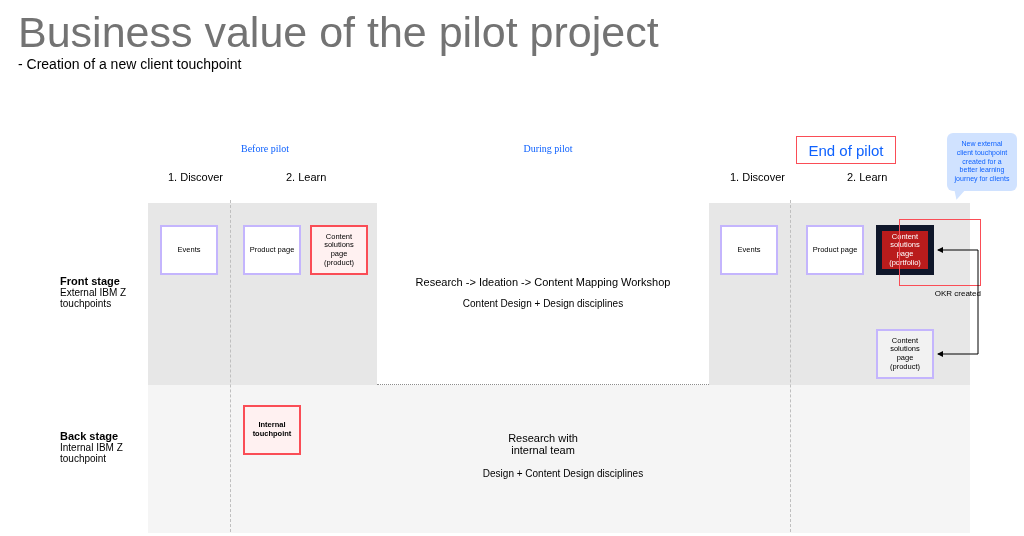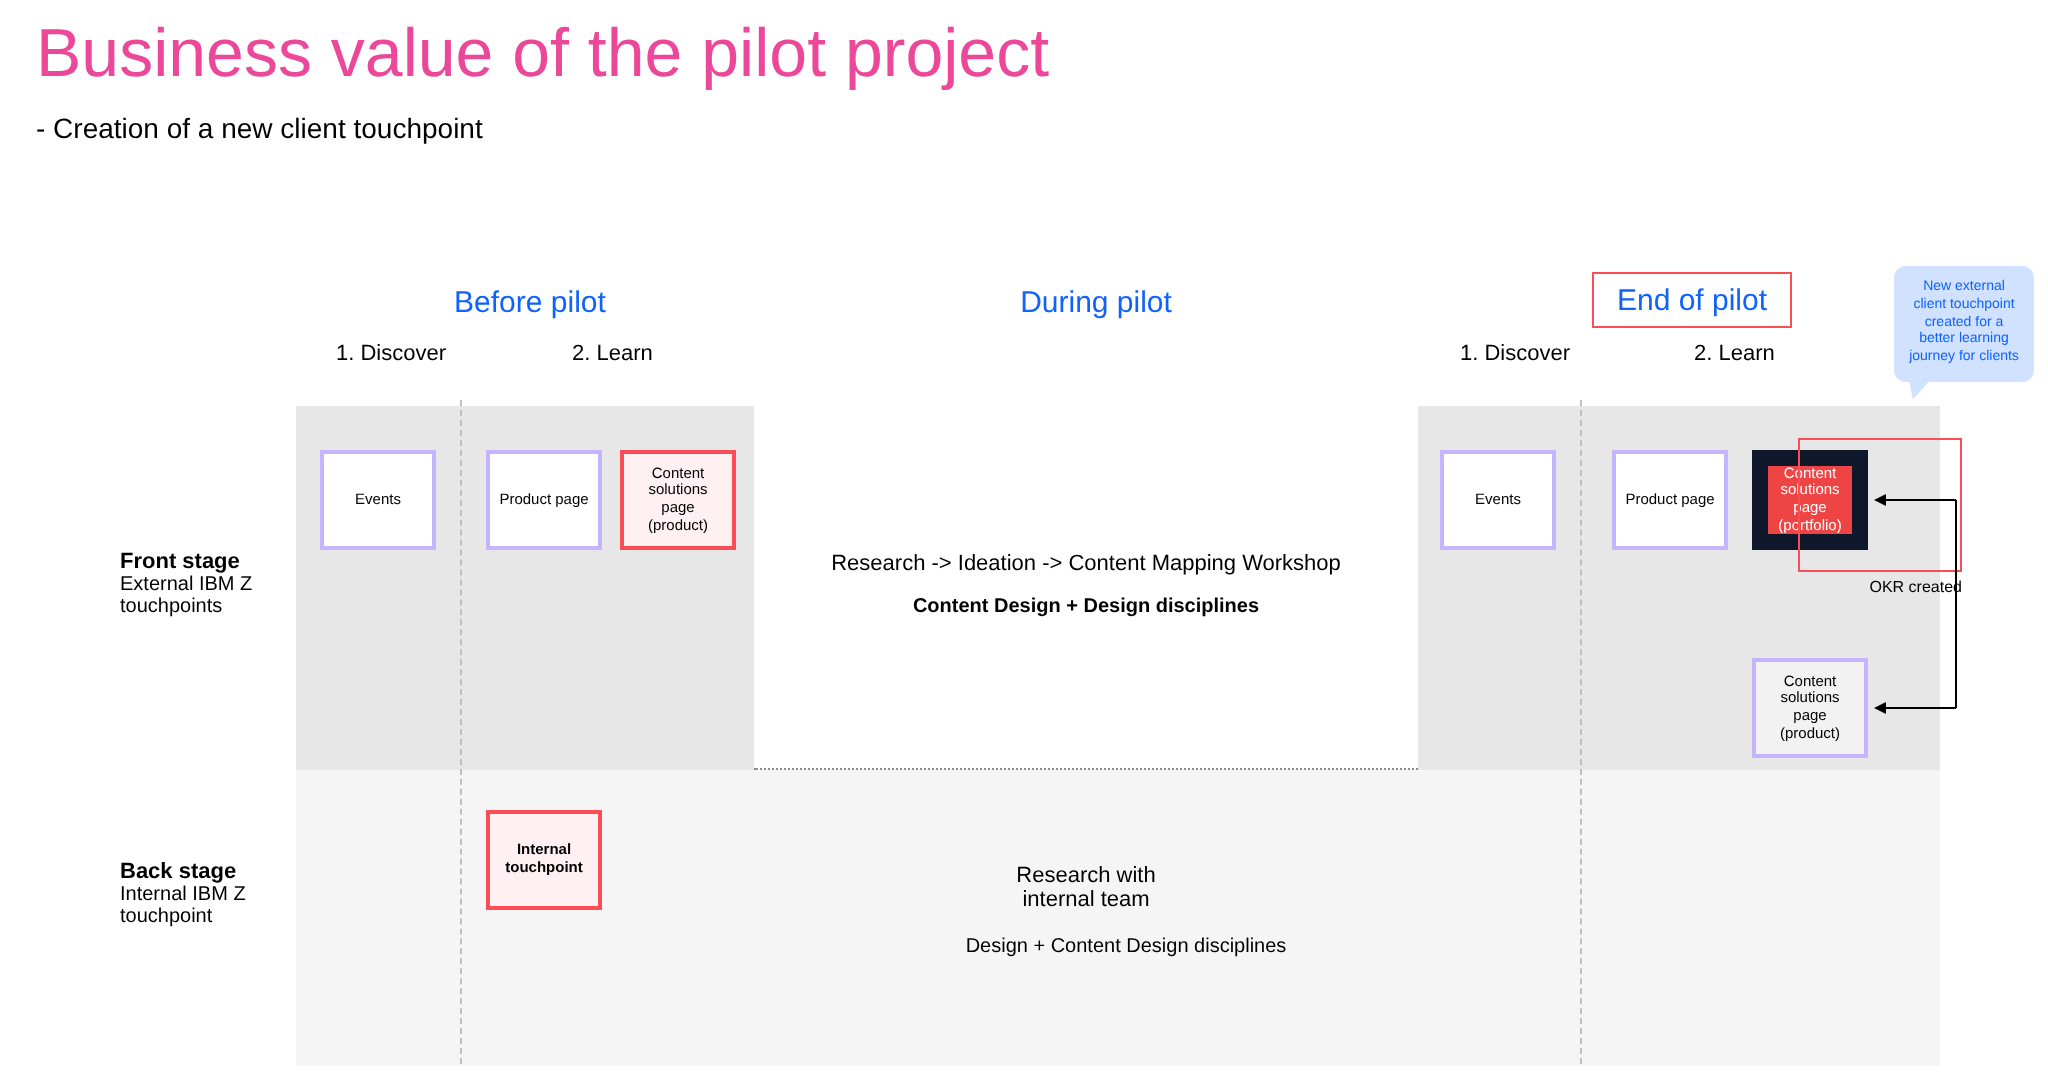--- a/index.html
+++ b/index.html
@@ -1,30 +1,30 @@
 <!DOCTYPE html>
 <html><head>
 <meta charset="utf-8">
 <style>
   * { box-sizing: border-box; margin: 0; padding: 0; }
   html, body { width: 1024px; height: 536px; font-family: Arial, Helvetica, sans-serif; background: #fff; color: #000; }
   .page { position: relative; width: 1024px; height: 536px; }
 
-  .title { position: absolute; left: 18px; top: 8px; font-size: 34px; color: #ec4899; font-weight: 400; text-align: right; }
+  .title { position: absolute; left: 18px; top: 8px; font-size: 43px; color: #737373; font-weight: 400; text-align: right; }
   .subtitle { position: absolute; left: 18px; top: 56px; font-size: 14px; color: #000; }
 
   
   .bg-front { position: absolute; left: 148px; top: 203px; width: 822px; height: 182px; background: #e7e7e7; }
   .bg-back  { position: absolute; left: 148px; top: 385px; width: 822px; height: 148px; background: #f5f5f5; }
 
   
   .bg-gap { position: absolute; top: 203px; left: 377px; width: 332px; height: 182px; background: #fff; border-bottom: 1px dotted #8d8d8d; }
 
   
-  .col-label { position: absolute; top: 143px; font-size: 15px; color: #0f62fe; font-weight: 400; text-align: center; }
+  .col-label { position: absolute; top: 143px; font-size: 10px; color: #0f62fe; font-weight: 400; text-align: center; font-family: Liberation Serif, serif; }
   .col-before { left: 205px; width: 120px; }
   .col-during { left: 488px; width: 120px; }
   .end-box { position: absolute; left: 796px; top: 136px; width: 100px; height: 28px; border: 1px solid #fa4d56; color: #0f62fe; font-size: 15px; text-align: center; line-height: 28px; }
 
   
   .sub-col { position: absolute; top: 171px; font-size: 11px; color: #000; }
   .sub-discover-1 { left: 168px; }
   .sub-learn-1    { left: 286px; }
   .sub-discover-2 { left: 730px; }
   .sub-learn-2    { left: 847px; }
@@ -34,21 +34,21 @@
 
   
   .row-label { position: absolute; left: 60px; width: 80px; font-size: 10px; }
   .row-label b { font-size: 11px; font-weight: 700; }
   .row-front { top: 275px; }
   .row-back  { top: 430px; }
 
   
   .card { position: absolute; width: 58px; height: 50px; background: #fff; font-size: 7.5px; display: flex; align-items: center; justify-content: center; text-align: center; padding: 3px; line-height: 1.15; }
   .card.blue { border: 2px solid #c4b5fd; color: #000; }
-  .card.solid-blue { background: #ef4444; border: 8px solid #0f172a; color: #fff; }
+  .card.solid-blue { background: #b91c1c; border: 6px solid #0f172a; color: #fff; }
   .card.red-plain  { border: 2px solid #fa4d56; background: #fff1f1; }
 
   
   .okr-box { position: absolute; left: 899px; top: 219px; width: 82px; height: 67px; border: 1px solid #fa4d56; }
   .okr-label { position: absolute; left: 899px; top: 289px; width: 82px; text-align: right; font-size: 8px; color: #000; }
 
   
   .bubble { position: absolute; left: 947px; top: 133px; width: 70px; height: 58px; background: #d0e2ff; border-radius: 6px; font-size: 7px; color: #0f62fe; padding: 6px; display: flex; align-items: center; text-align: center; line-height: 1.25; }
   .bubble-tail { position: absolute; left: 952px; top: 188px; width: 0; height: 0; border-left: 6px solid transparent; border-right: 6px solid transparent; border-top: 12px solid #d0e2ff; transform: rotate(15deg); }
 
@@ -88,21 +88,21 @@
   <b>Back stage</b><br>
   <span>Internal IBM Z touchpoint</span>
 </div>
 
 <div class="card blue" style="left:160px; top:225px;">Events</div>
 <div class="card blue" style="left:243px; top:225px;">Product page</div>
 <div class="card red-plain" style="left:310px; top:225px;">Content solutions page (product)</div>
 <div class="card red-plain" style="left:243px; top:405px;font-weight:bold;">Internal touchpoint</div>
 
 <div class="mid-text" style="left:380px; top:276px; width:326px;">Research -&gt; Ideation -&gt; Content Mapping Workshop</div>
-<div class="mid-text" style="left:380px; top:298px; width:326px; font-size:10px;font-weight:bold;">Content Design + Design disciplines</div>
+<div class="mid-text" style="left:380px; top:298px; width:326px; font-size:10px;">Content Design + Design disciplines</div>
 <div class="mid-text" style="left:380px; top:432px; width:326px;">Research with<br>internal team</div>
 <div class="mid-text" style="left:400px; top:468px; width:326px; font-size:10px;">Design + Content Design disciplines</div>
 
 <div class="card blue" style="left:720px; top:225px;">Events</div>
 <div class="card blue" style="left:806px; top:225px;">Product page</div>
 <div class="card solid-blue" style="left:876px; top:225px;">Content solutions page (portfolio)</div>
 <div class="card blue" style="left:876px; top:329px; background:#f2f2f2;">Content solutions page (product)</div>
 
 <div class="okr-box"></div>
 <div class="okr-label">OKR created</div>

